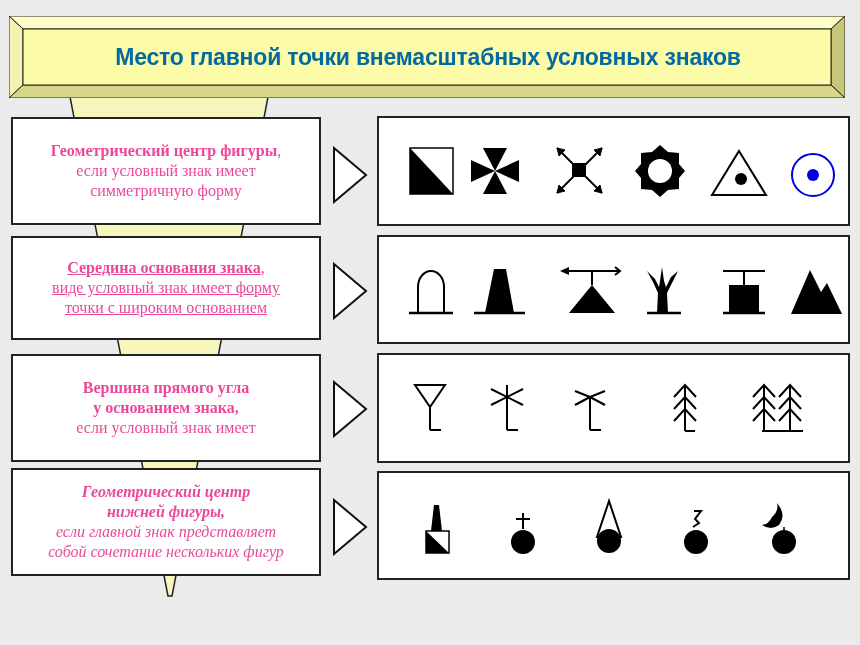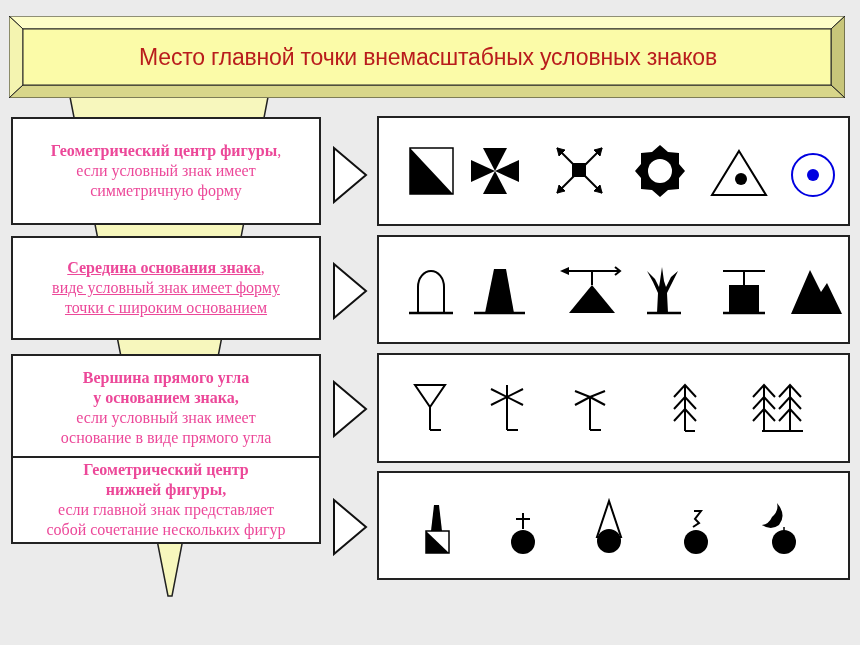--- a/index.html
+++ b/index.html
@@ -1,19 +1,19 @@
 <!DOCTYPE html>
 <html><head>
   <meta charset="utf-8">
   <style>
     html, body { margin:0; padding:0; }
     body { width:860px; height:645px; background:#ebebeb; position:relative; overflow:hidden; font-family:"Liberation Serif", serif; }
     #funnel { position:absolute; left:0; top:0; }
     .title-bevel { position:absolute; left:9px; top:16px; width:836px; height:82px; }
-    .title-text { position:absolute; left:30px; top:33px; width:796px; height:48px; display:flex; align-items:center; justify-content:center; font-family:"Liberation Sans", sans-serif; font-weight:normal; font-size:23px; color:#b91c1c; letter-spacing:-0.2px; white-space:nowrap; }
+    .title-text { position:absolute; left:30px; top:33px; width:796px; height:48px; display:flex; align-items:center; justify-content:center; font-family:"Liberation Sans", sans-serif; font-weight:bold; font-size:23px; color:#0369a1; letter-spacing:-0.2px; white-space:nowrap; }
     .lbox { position:absolute; left:11px; width:310px; background:#fff; border:2px solid #222; box-sizing:border-box; display:flex; flex-direction:column; align-items:center; justify-content:center; text-align:center; font-size:16px; line-height:20px; color:#ec4899; }
     .lbox b { font-weight:bold; }
     .rbox { position:absolute; left:377px; width:473px; background:#fff; border:2px solid #222; box-sizing:border-box; }
     .arrow { position:absolute; left:332px; width:36px; height:58px; }
   </style>
 </head>
 <body>
 
 <svg id="funnel" width="860" height="645">
   <polygon points="70,97 268,97 172,596 168,596" fill="#f7f7bd" stroke="#222" stroke-width="1.5"></polygon>
@@ -123,21 +123,20 @@
     <g>
       <polygon fill="#000" points="412,77 431,33 442,55 448,46 463,77"></polygon>
     </g>
   </svg>
 </div>
 
 <div class="lbox" style="top:354px;height:108px;">
   <b>Вершина прямого угла</b>
   <b>у основанием знака,</b>
   <div>если условный знак имеет</div>
-  <div>основание в виде прямого угла</div>
 </div>
 <svg class="arrow" style="top:380px;" viewBox="0 0 36 58">
   <polygon points="2,2 34,29 2,56" fill="#fff" stroke="#111" stroke-width="2"></polygon>
 </svg>
 <div class="rbox" style="top:353px;height:110px;">
   <svg width="469" height="106" viewBox="0 0 469 106" stroke="#000" stroke-width="2" fill="none">
 
     <g>
       <polygon points="36,30 66,30 51,52"></polygon>
       <line x1="51" y1="52" x2="51" y2="75"></line>
@@ -175,21 +174,21 @@
       <polyline points="374,66 385,54 396,66"></polyline>
       <line x1="411" y1="30" x2="411" y2="76"></line>
       <polyline points="400,42 411,30 422,42"></polyline>
       <polyline points="400,54 411,42 422,54"></polyline>
       <polyline points="400,66 411,54 422,66"></polyline>
       <line x1="383" y1="76" x2="424" y2="76"></line>
     </g>
   </svg>
 </div>
 
-<div class="lbox" style="top:456px;height:88px;">
+<div class="lbox" style="top:468px;height:108px;font-style:italic;">
   <b>Геометрический центр</b>
   <b>нижней фигуры,</b>
   <div>если главной знак представляет</div>
   <div>собой сочетание нескольких фигур</div>
 </div>
 <svg class="arrow" style="top:498px;" viewBox="0 0 36 58">
   <polygon points="2,2 34,29 2,56" fill="#fff" stroke="#111" stroke-width="2"></polygon>
 </svg>
 <div class="rbox" style="top:471px;height:109px;">
   <svg width="469" height="105" viewBox="0 0 469 105">

